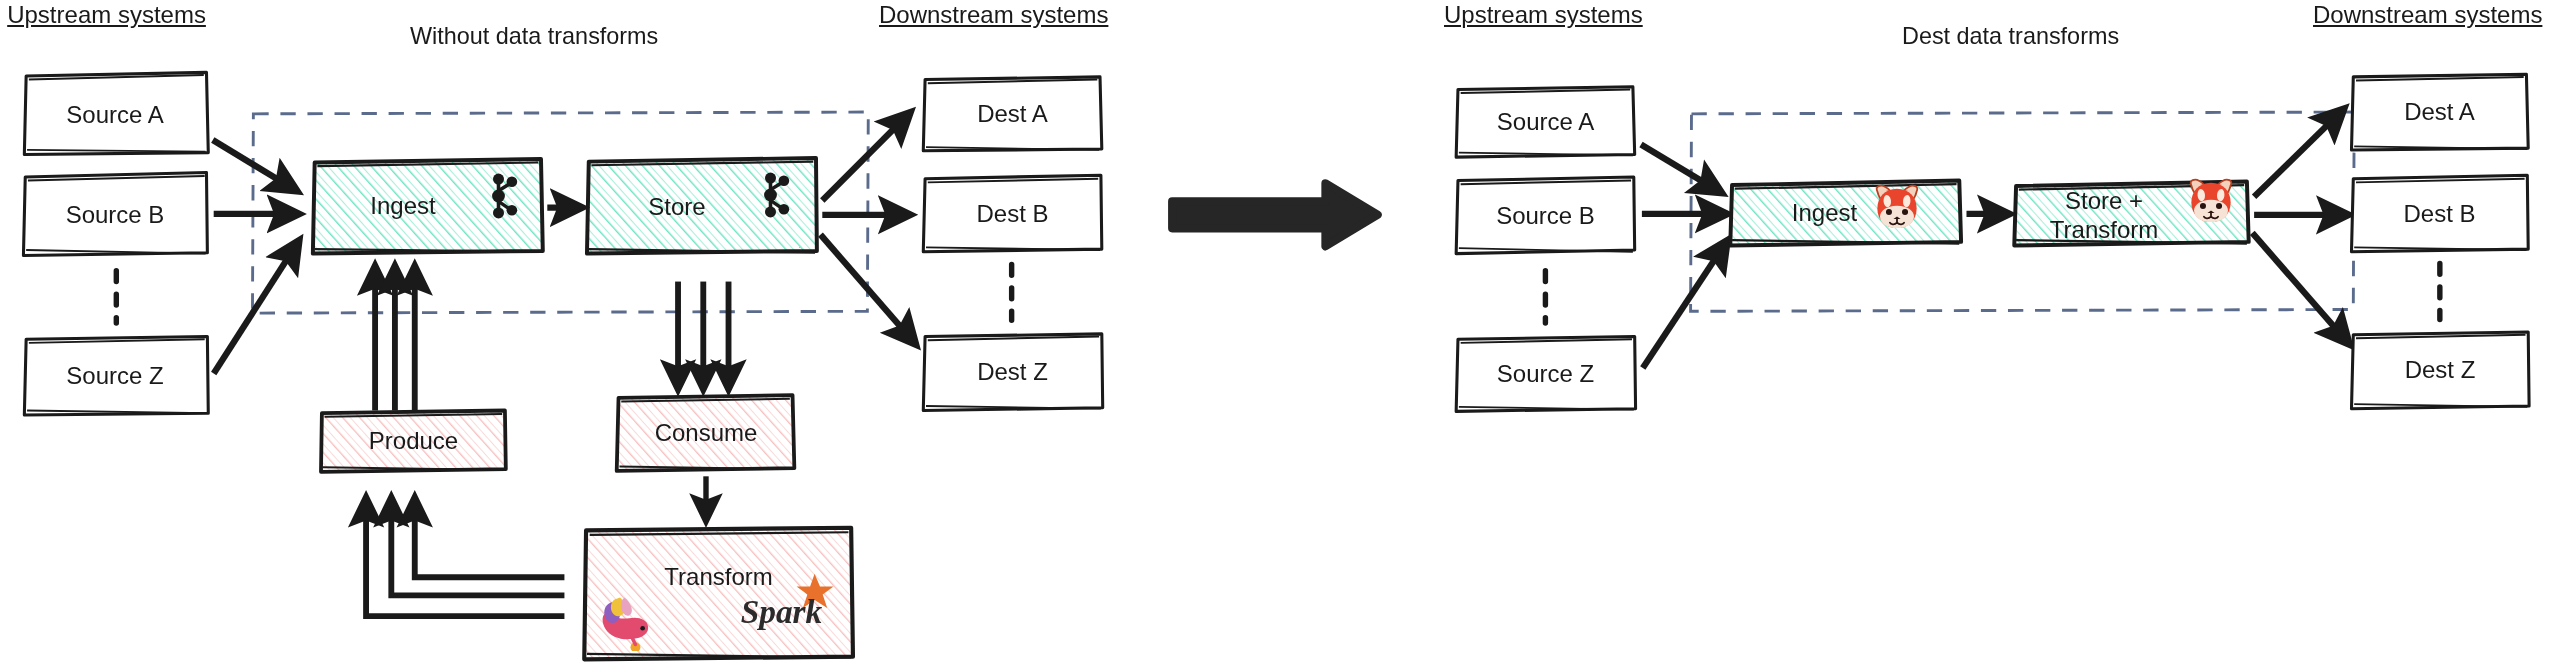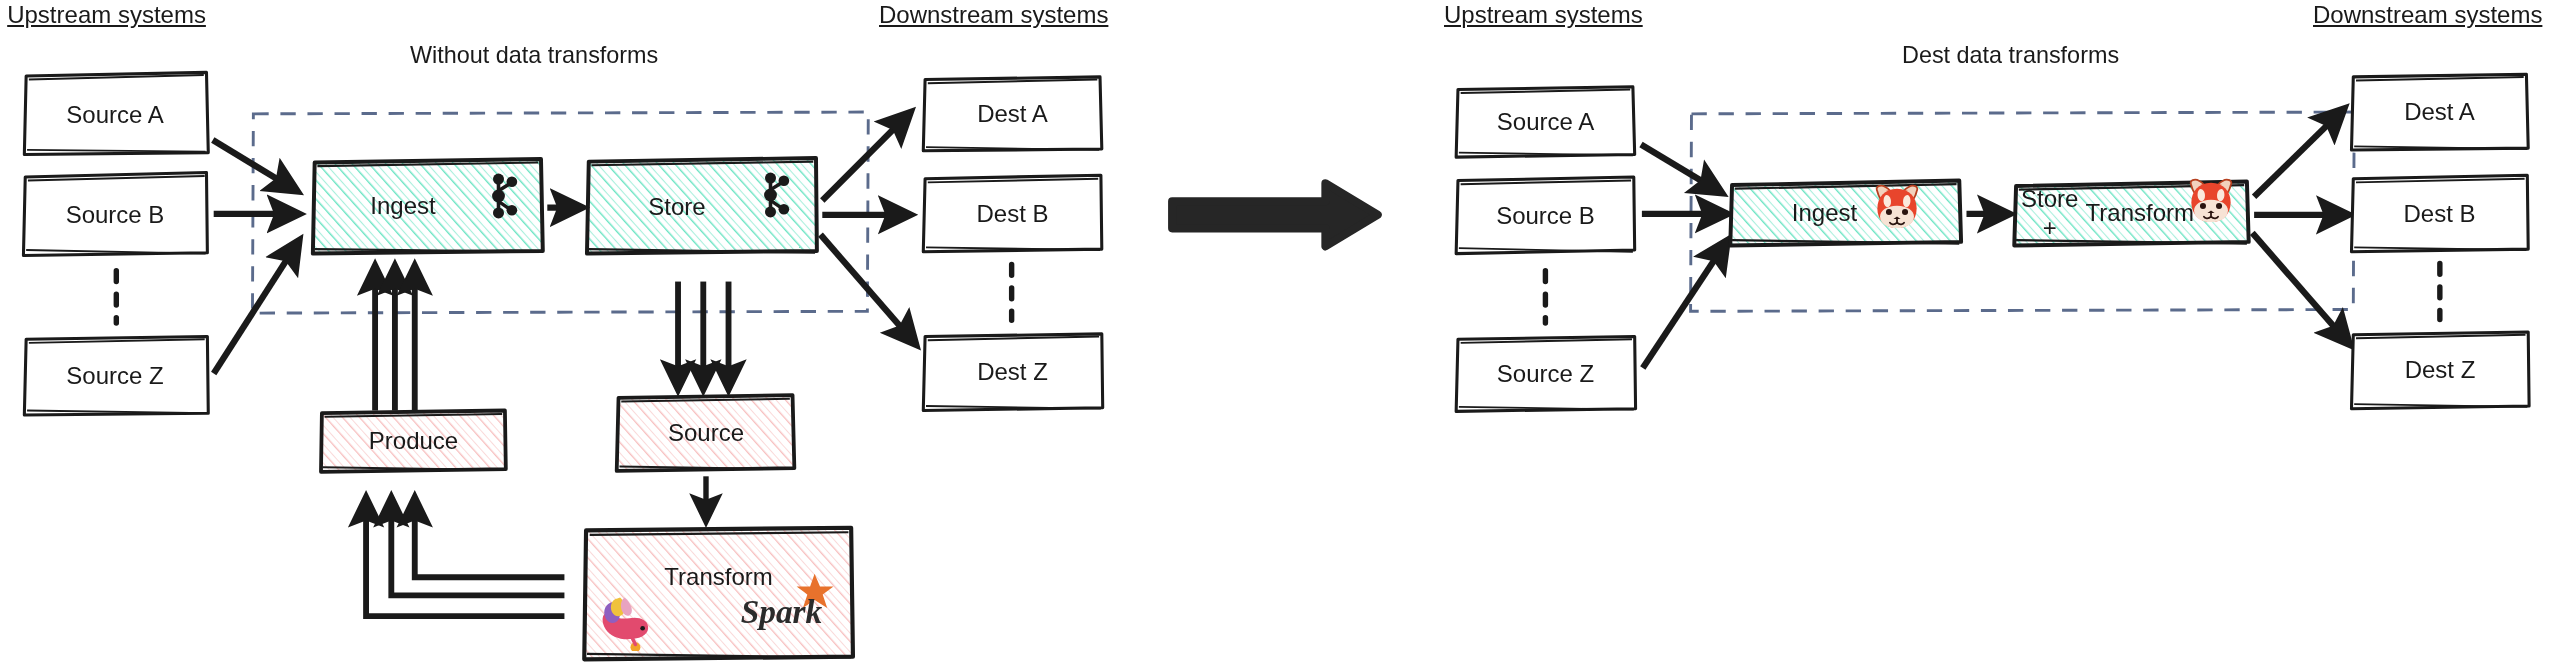--- a/index.html
+++ b/index.html
@@ -1,21 +1,21 @@
 <!DOCTYPE html>
 <html style="font-size:14.4px"><head>
 <meta charset="utf-8">
 <style>
   html,body{margin:0;padding:0;background:#ffffff;}
   body{width:2576px;height:665px;position:relative;overflow:hidden;
        font-family:"Liberation Sans","DejaVu Sans",sans-serif;color:#1a1a1a;}
   #stage{position:absolute;left:0;top:0;width:2576px;height:665px;}
   svg.layer{position:absolute;left:0;top:0;width:2576px;height:665px;overflow:visible;}
   .section-title{position:absolute;font-size:24px;color:#1a1a1a;white-space:nowrap;text-decoration:underline;}
-  .panel-title{position:absolute;font-size:23.4px;color:#1a1a1a;white-space:nowrap;margin-top:19px;}
+  .panel-title{position:absolute;font-size:23.4px;color:#1a1a1a;white-space:nowrap;}
   .boxtext{position:absolute;display:flex;align-items:center;justify-content:center;
            text-align:center;font-size:24px;line-height:1.15;color:#1a1a1a;pointer-events:none;}
   .icon-holder{position:absolute;pointer-events:none;}
 </style>
 </head>
 <body>
 
 <div id="stage">
 
   <svg class="layer" viewBox="0 0 2857 737">
@@ -244,33 +244,33 @@
   <div class="section-title" style="left:2313px;top:0.9px;">Downstream systems</div>
 
   <div class="boxtext" style="left:24px;top:74px;width:182px;height:81px;">Source A</div>
   <div class="boxtext" style="left:24px;top:174px;width:182px;height:81px;">Source B</div>
   <div class="boxtext" style="left:24px;top:337px;width:182px;height:78px;">Source Z</div>
 
   <div class="boxtext" style="left:313px;top:160px;width:180px;height:92px;">Ingest</div>
   <div class="boxtext" style="left:321px;top:411px;width:185px;height:60px;">Produce</div>
 
   <div class="boxtext" style="left:587px;top:160px;width:180px;height:93px;">Store</div>
-  <div class="boxtext" style="left:617px;top:396px;width:178px;height:74px;">Source</div>
+  <div class="boxtext" style="left:617px;top:396px;width:178px;height:74px;">Consume</div>
   <div class="boxtext" style="left:584px;top:541px;width:269px;height:72px;">Transform</div>
 
   <div class="boxtext" style="left:923px;top:78px;width:179px;height:72px;">Dest A</div>
   <div class="boxtext" style="left:923px;top:177px;width:179px;height:74px;">Dest B</div>
   <div class="boxtext" style="left:923px;top:335px;width:179px;height:74px;">Dest Z</div>
 
   <div class="boxtext" style="left:1456px;top:87px;width:179px;height:69px;">Source A</div>
   <div class="boxtext" style="left:1456px;top:179px;width:179px;height:74px;">Source B</div>
   <div class="boxtext" style="left:1456px;top:337px;width:179px;height:73px;">Source Z</div>
 
   <div class="boxtext" style="left:1730px;top:182px;width:189px;height:62px;">Ingest</div>
-  <div class="boxtext" style="left:2014px;top:183px;width:180px;height:61px;flex-direction:row;line-height:1.18;">
+  <div class="boxtext" style="left:2014px;top:183px;width:180px;height:61px;flex-direction:column;line-height:1.18;justify-content:flex-end;">
     <span>Store +</span>
     <span>Transform</span>
   </div>
 
   <div class="boxtext" style="left:2351px;top:75px;width:177px;height:74px;">Dest A</div>
   <div class="boxtext" style="left:2351px;top:177px;width:177px;height:74px;">Dest B</div>
   <div class="boxtext" style="left:2351px;top:333px;width:178px;height:74px;">Dest Z</div>
 
   <div class="icon-holder" style="left:478px;top:171px;width:41px;height:50px;">
     <svg viewBox="0 0 46 56" width="41" height="50">

